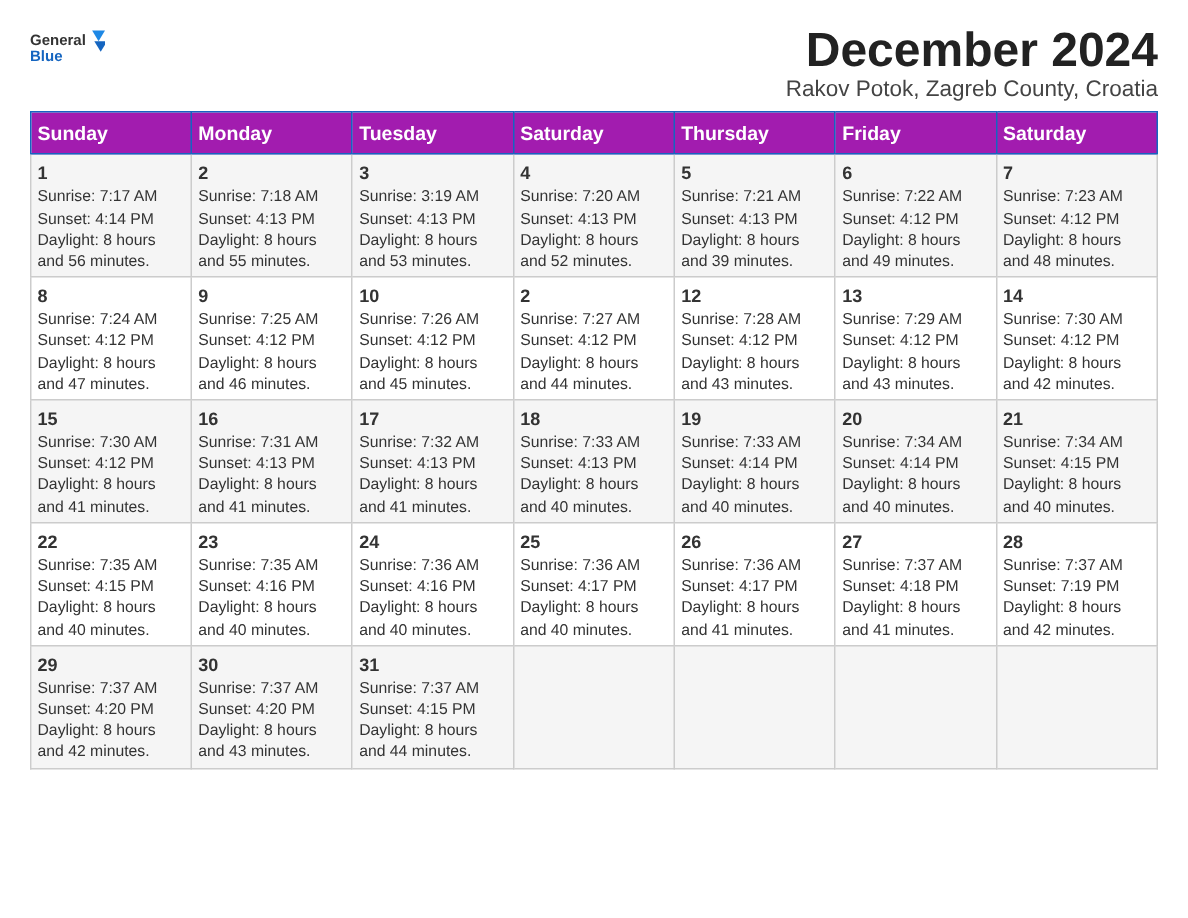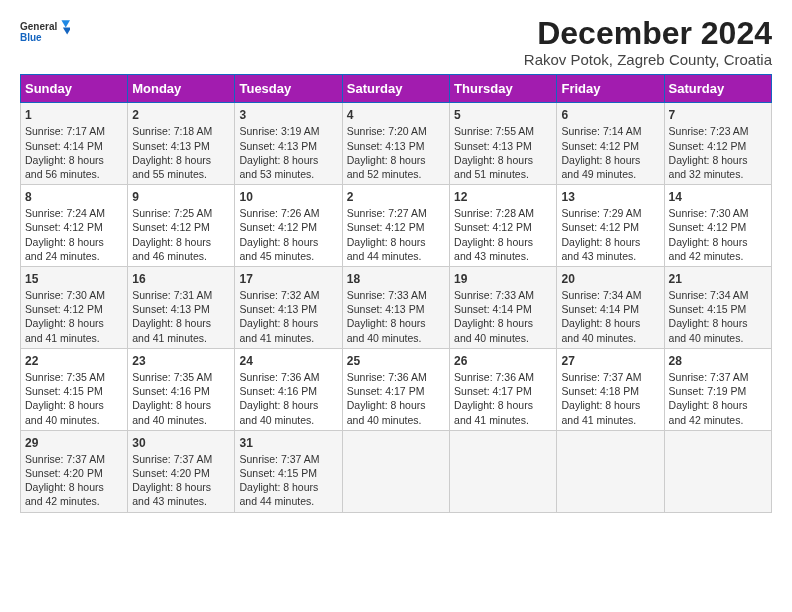--- a/index.html
+++ b/index.html
@@ -117,26 +117,26 @@
           <th>Friday</th>
           <th>Saturday</th>
         </tr>
     </thead>
     <tbody id="calendar-body">
     <tr>
           <td><span class="day-num">1</span><span>Sunrise: 7:17 AM</span><br><span>Sunset: 4:14 PM</span><br><span>Daylight: 8 hours and 56 minutes.</span></td>
           <td><span class="day-num">2</span><span>Sunrise: 7:18 AM</span><br><span>Sunset: 4:13 PM</span><br><span>Daylight: 8 hours and 55 minutes.</span></td>
           <td><span class="day-num">3</span><span>Sunrise: 3:19 AM</span><br><span>Sunset: 4:13 PM</span><br><span>Daylight: 8 hours and 53 minutes.</span></td>
           <td><span class="day-num">4</span><span>Sunrise: 7:20 AM</span><br><span>Sunset: 4:13 PM</span><br><span>Daylight: 8 hours and 52 minutes.</span></td>
-          <td><span class="day-num">5</span><span>Sunrise: 7:55 AM</span><br><span>Sunset: 4:13 PM</span><br><span>Daylight: 8 hours and 51 minutes.</span></td>
-          <td><span class="day-num">6</span><span>Sunrise: 7:14 AM</span><br><span>Sunset: 4:12 PM</span><br><span>Daylight: 8 hours and 49 minutes.</span></td>
-          <td><span class="day-num">7</span><span>Sunrise: 7:23 AM</span><br><span>Sunset: 4:12 PM</span><br><span>Daylight: 8 hours and 32 minutes.</span></td>
+          <td><span class="day-num">5</span><span>Sunrise: 7:21 AM</span><br><span>Sunset: 4:13 PM</span><br><span>Daylight: 8 hours and 39 minutes.</span></td>
+          <td><span class="day-num">6</span><span>Sunrise: 7:22 AM</span><br><span>Sunset: 4:12 PM</span><br><span>Daylight: 8 hours and 49 minutes.</span></td>
+          <td><span class="day-num">7</span><span>Sunrise: 7:23 AM</span><br><span>Sunset: 4:12 PM</span><br><span>Daylight: 8 hours and 48 minutes.</span></td>
         </tr>
         <tr>
-          <td><span class="day-num">8</span><span>Sunrise: 7:24 AM</span><br><span>Sunset: 4:12 PM</span><br><span>Daylight: 8 hours and 24 minutes.</span></td>
+          <td><span class="day-num">8</span><span>Sunrise: 7:24 AM</span><br><span>Sunset: 4:12 PM</span><br><span>Daylight: 8 hours and 47 minutes.</span></td>
           <td><span class="day-num">9</span><span>Sunrise: 7:25 AM</span><br><span>Sunset: 4:12 PM</span><br><span>Daylight: 8 hours and 46 minutes.</span></td>
           <td><span class="day-num">10</span><span>Sunrise: 7:26 AM</span><br><span>Sunset: 4:12 PM</span><br><span>Daylight: 8 hours and 45 minutes.</span></td>
           <td><span class="day-num">2</span><span>Sunrise: 7:27 AM</span><br><span>Sunset: 4:12 PM</span><br><span>Daylight: 8 hours and 44 minutes.</span></td>
           <td><span class="day-num">12</span><span>Sunrise: 7:28 AM</span><br><span>Sunset: 4:12 PM</span><br><span>Daylight: 8 hours and 43 minutes.</span></td>
           <td><span class="day-num">13</span><span>Sunrise: 7:29 AM</span><br><span>Sunset: 4:12 PM</span><br><span>Daylight: 8 hours and 43 minutes.</span></td>
           <td><span class="day-num">14</span><span>Sunrise: 7:30 AM</span><br><span>Sunset: 4:12 PM</span><br><span>Daylight: 8 hours and 42 minutes.</span></td>
         </tr>
         <tr>
           <td><span class="day-num">15</span><span>Sunrise: 7:30 AM</span><br><span>Sunset: 4:12 PM</span><br><span>Daylight: 8 hours and 41 minutes.</span></td>
           <td><span class="day-num">16</span><span>Sunrise: 7:31 AM</span><br><span>Sunset: 4:13 PM</span><br><span>Daylight: 8 hours and 41 minutes.</span></td>

